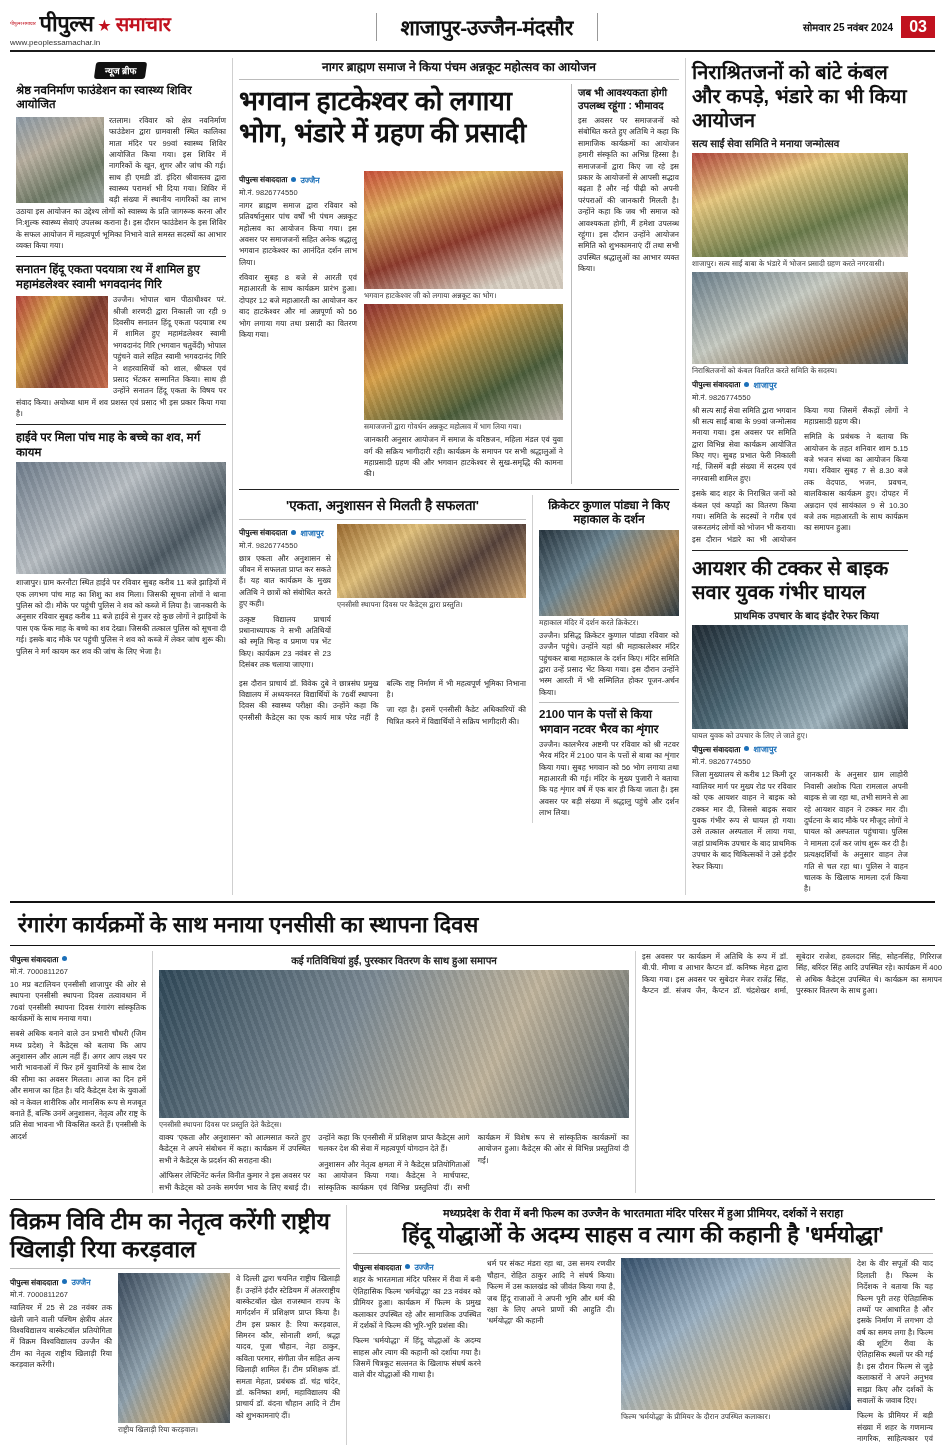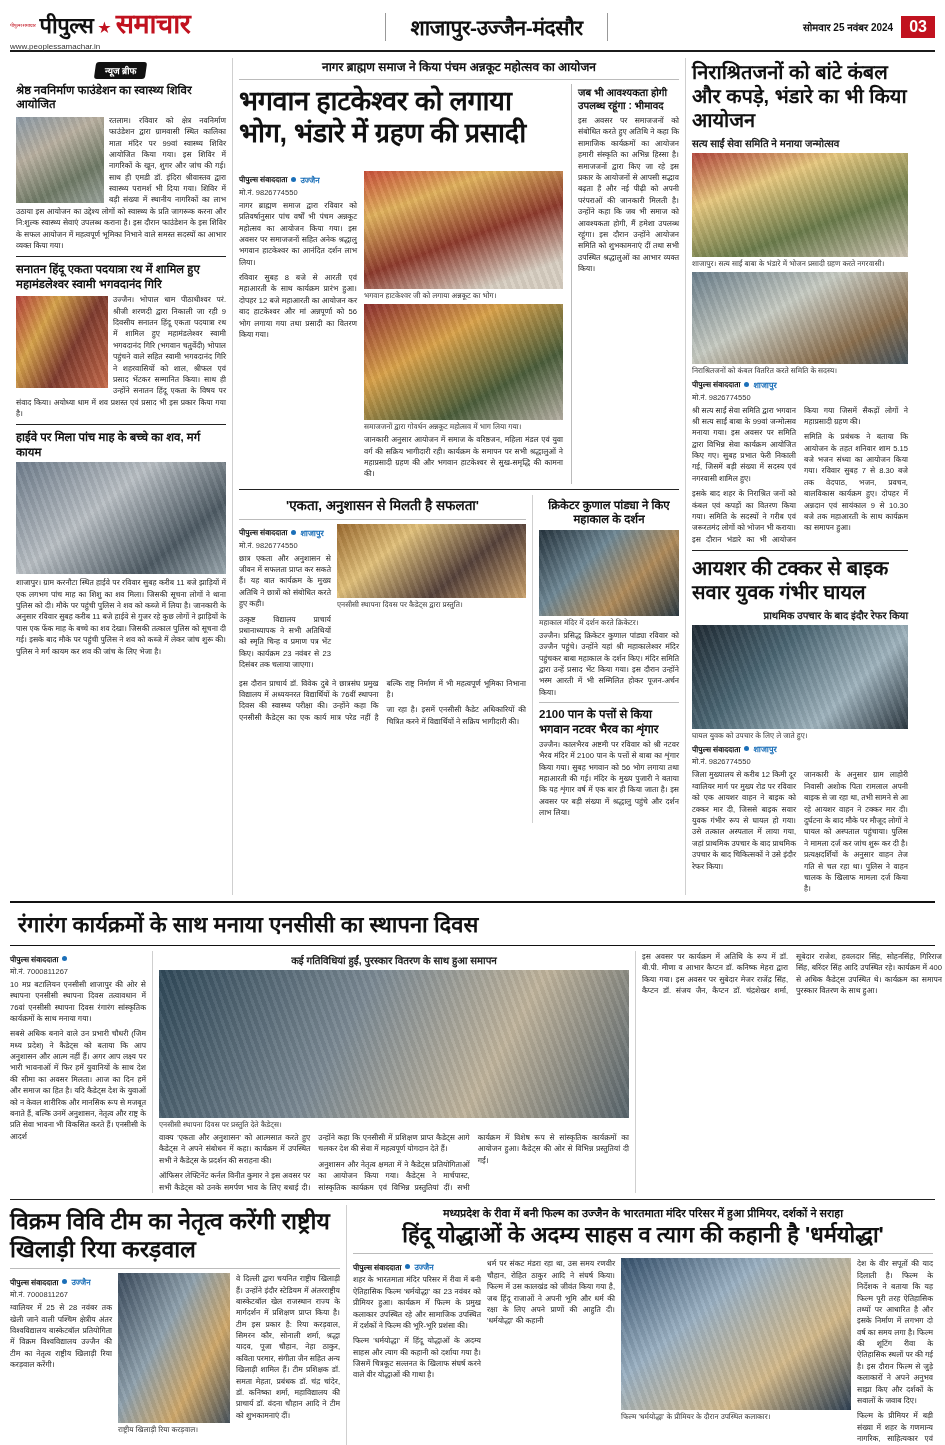--- a/index.html
+++ b/index.html
@@ -29,21 +29,21 @@
   .logo-row { display:flex; align-items:baseline; gap:4px; }
   .logo-badge {
     font-size: 5px; color:#c1121f; letter-spacing:-.3px; line-height:1;
     transform: translateY(-6px);
   }
   .logo-peoples {
     font-size: 22px; font-weight: 800; color:#111; letter-spacing:-0.5px;
   }
   .logo-star { color:#c1121f; font-size:16px; }
   .logo-samachar {
-    font-size: 27px; font-weight: 800; color:#c1121f; letter-spacing:-0.5px;
+    font-size: 20px; font-weight: 800; color:#c1121f; letter-spacing:-0.5px;
   }
   .site-url { font-size: 8px; color:#333; margin-top:1px; }
   .mast-center {
     font-size: 21px; font-weight: 800; color:#111; letter-spacing:-0.4px;
     border-left: 1px solid #999; border-right:1px solid #999;
     padding: 0 24px;
   }
   .mast-right { display:flex; align-items:center; gap:8px; }
   .mast-date { font-size: 10px; font-weight:700; color:#111; }
   .page-no {
@@ -282,21 +282,21 @@
       <div class="byline-mob">मो.नं. 9826774550</div>
       <div class="cols2">
         <p class="body">श्री सत्य साईं सेवा समिति द्वारा भगवान श्री सत्य साईं बाबा के 99वां जन्मोत्सव मनाया गया। इस अवसर पर समिति द्वारा विभिन्न सेवा कार्यक्रम आयोजित किए गए। सुबह प्रभात फेरी निकाली गई, जिसमें बड़ी संख्या में सदस्य एवं नगरवासी शामिल हुए।</p>
         <p class="body">इसके बाद शहर के निराश्रित जनों को कंबल एवं कपड़ों का वितरण किया गया। समिति के सदस्यों ने गरीब एवं जरूरतमंद लोगों को भोजन भी कराया। इस दौरान भंडारे का भी आयोजन किया गया जिसमें सैकड़ों लोगों ने महाप्रसादी ग्रहण की।</p>
         <p class="body">समिति के प्रबंधक ने बताया कि आयोजन के तहत शनिवार शाम 5.15 बजे भजन संध्या का आयोजन किया गया। रविवार सुबह 7 से 8.30 बजे तक वेदपाठ, भजन, प्रवचन, बालविकास कार्यक्रम हुए। दोपहर में अन्नदान एवं सायंकाल 9 से 10.30 बजे तक महाआरती के साथ कार्यक्रम का समापन हुआ।</p>
       </div>
 
       <div class="hr"></div>
 
       <h2 class="head-red">आयशर की टक्कर से बाइक सवार युवक गंभीर घायल</h2>
-      <div class="subhead" style="text-align:right;margin-left:13px;">प्राथमिक उपचार के बाद इंदौर रेफर किया</div>
+      <div class="subhead" style="text-align:center;margin-left:13px;">प्राथमिक उपचार के बाद इंदौर रेफर किया</div>
       <div class="ph photo11" style="height:104px;margin-top:3px;"></div>
       <div class="caption">घायल युवक को उपचार के लिए ले जाते हुए।</div>
       <div class="byline">
         <span class="byline-logo">पीपुल्स संवाददाता</span>
         <span class="byline-dot"></span>
         <span class="byline-city">शाजापुर</span>
       </div>
       <div class="byline-mob">मो.नं. 9826774550</div>
       <div class="cols2">
         <p class="body">जिला मुख्यालय से करीब 12 किमी दूर ग्वालियर मार्ग पर मुख्य रोड पर रविवार को एक आयशर वाहन ने बाइक को टक्कर मार दी, जिससे बाइक सवार युवक गंभीर रूप से घायल हो गया। उसे तत्काल अस्पताल में लाया गया, जहां प्राथमिक उपचार के बाद प्राथमिक उपचार के बाद चिकित्सकों ने उसे इंदौर रेफर किया।</p>

